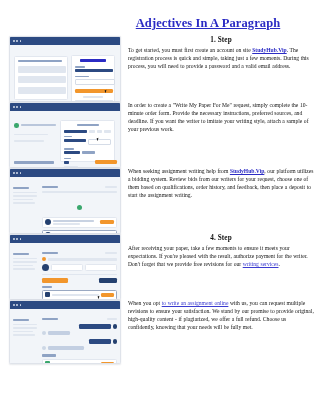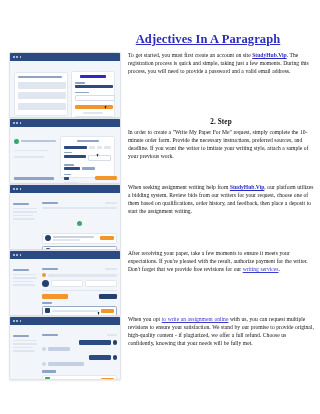--- a/index.html
+++ b/index.html
@@ -20,21 +20,20 @@
     height: 414px;
     position: relative;
     box-sizing: border-box;
   }
 
   
   .title-wrap {
     text-align: center;
     padding-top: 13px;
     padding-left: 96px;
-    margin-top: 16px;
   }
   .doc-title {
     display: inline-block;
     font-family: "Liberation Serif", "DejaVu Serif", serif;
     font-size: 12.5px;
     font-weight: bold;
     color: #2b2bc4;
     text-decoration: underline;
     letter-spacing: 0.1px;
     line-height: 1.1;
@@ -235,20 +234,21 @@
               <div class="field" style="width:38px;margin-bottom:4px;"></div>
               <div class="btn-or" style="width:38px;"></div>
               <div class="cursor" style="left:33px;top:34px;"></div>
               <div class="ln lt" style="width:20px;margin:3px auto 2px;"></div>
               <div class="ln lt" style="width:38px;height:3px;"></div>
             </div>
           </div>
         </div>
       </div>
       <div class="text-col">
+        <div class="step-head">1. Step</div>
         <p class="step-body">To get started, you must first create an account on site <span class="lnk">StudyHub.Vip</span>. The registration process is quick and simple, taking just a few moments. During this process, you will need to provide a password and a valid email address.</p>
       </div>
     </div>
 
     <div class="row">
       <div class="shot-col">
         <div class="browser">
           <div class="bar">
             <div class="dots">
               <span class="dot"></span>
@@ -290,21 +290,20 @@
             </div>
             <div style="position:absolute;left:4px;bottom:3px;right:3px;" class="flex">
               <div class="ln md" style="width:40px;height:3px;margin-top:1px;"></div>
               <div style="flex:1"></div>
               <div class="btn-or" style="width:22px;"></div>
             </div>
           </div>
         </div>
       </div>
       <div class="text-col">
-        <div class="step-head">2. Step</div>
         <p class="step-body">In order to create a "Write My Paper For Me" request, simply complete the 10-minute order form. Provide the necessary instructions, preferred sources, and deadline. If you want the writer to imitate your writing style, attach a sample of your previous work.</p>
       </div>
     </div>
 
     <div class="row">
       <div class="shot-col">
         <div class="browser">
           <div class="bar">
             <div class="dots">
               <span class="dot"></span>
@@ -401,20 +400,21 @@
                 <div class="ava" style="width:5px;height:5px;border-radius:1px;"></div>
                 <div class="ln lt" style="flex:1;"></div>
                 <div class="btn-or" style="width:13px;"></div>
                 <div class="cursor" style="right:16px;top:5px;"></div>
               </div>
             </div>
           </div>
         </div>
       </div>
       <div class="text-col">
+        <div class="step-head">4. Step</div>
         <p class="step-body">After receiving your paper, take a few moments to ensure it meets your expectations. If you're pleased with the result, authorize payment for the writer. Don't forget that we provide free revisions for our <span class="lnk-plain">writing services</span>.</p>
       </div>
     </div>
 
     <div class="row">
       <div class="shot-col">
         <div class="browser" style="height:62px;">
           <div class="bar">
             <div class="dots">
               <span class="dot"></span>

